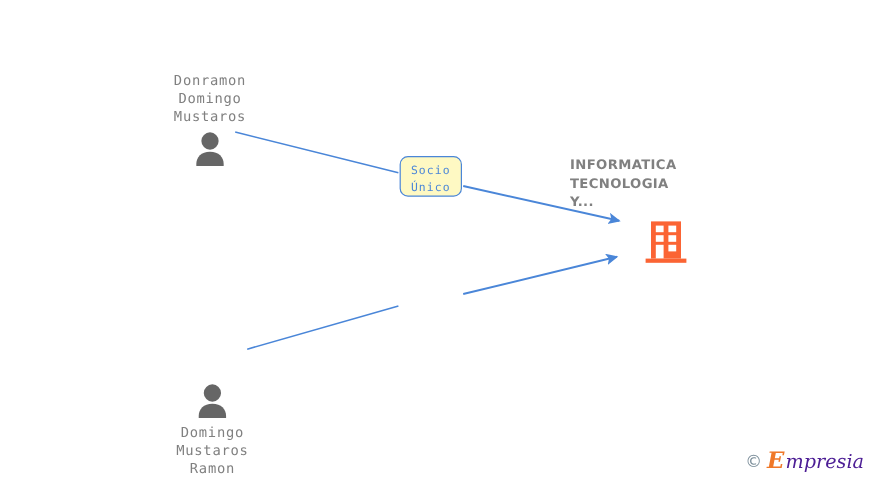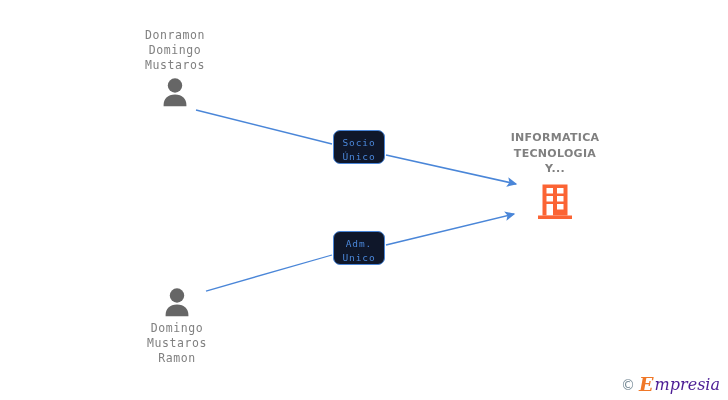--- a/index.html
+++ b/index.html
@@ -29,20 +29,21 @@
     left: 0; top: 0;
     width: 728px;
     height: 400px;
   }
 
   
   .person-node {
     position: absolute;
     width: 160px;
     text-align: center;
+    margin-top: 32px;
   }
   .person-label {
     color: #808080;
     font-family: "DejaVu Sans Mono", monospace;
     font-size: 11.5px;
     line-height: 15px;
     letter-spacing: 0.6px;
     white-space: pre-line;
   }
   .person-icon {
@@ -61,42 +62,42 @@
   #person-bottom .person-label {
     margin-top: 4px;
   }
 
   
   #company-node {
     position: absolute;
     left: 475px;
     top: 130px;
     width: 160px;
-    text-align: center;
+    text-align: left;
   }
   #company-label {
     color: #808080;
     font-family: "DejaVu Sans", sans-serif;
     font-size: 11px;
     font-weight: bold;
     line-height: 15.5px;
     letter-spacing: 0.3px;
     white-space: pre-line;
   }
   #company-icon-wrap {
     display: block;
     margin: 6px auto 0 auto;
     width: 42px;
     height: 38px;
   }
 
   
   .relation-box {
     position: absolute;
-    background: #0f172a;
+    background: #fef9c3;
     border: 1.6px solid #4a86d8;
     border-radius: 7px;
     color: #4a86d8;
     font-family: "DejaVu Sans Mono", monospace;
     font-size: 9.5px;
     line-height: 14px;
     letter-spacing: 0.9px;
     text-align: center;
     padding: 5px 6px 6px 6px;
     box-sizing: border-box;
@@ -202,22 +203,20 @@
       <rect x="23" y="21" width="6.5" height="5.5" fill="#ffffff"></rect>
 
       <rect x="12.5" y="21" width="6.5" height="11.5" fill="#ffffff"></rect>
 
       <rect x="4" y="32.5" width="34" height="3.5" fill="#fb6434"></rect>
     </svg>
   </div>
 
   <div class="relation-box" id="relation-socio">Socio
 Único</div>
-  <div class="relation-box" id="relation-adm">Adm.
-Unico</div>
 
   <div id="brand-logo">
     <span id="brand-copyright">©</span>
     <span id="brand-initial">E</span>
     <span id="brand-name">mpresia</span>
   </div>
 
 </div>
 
 </body></html>

